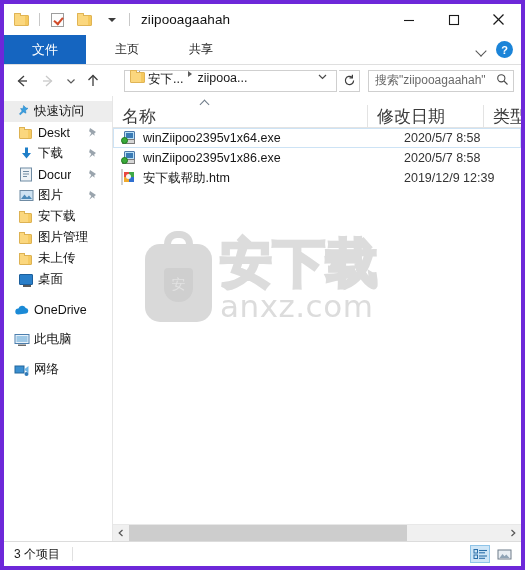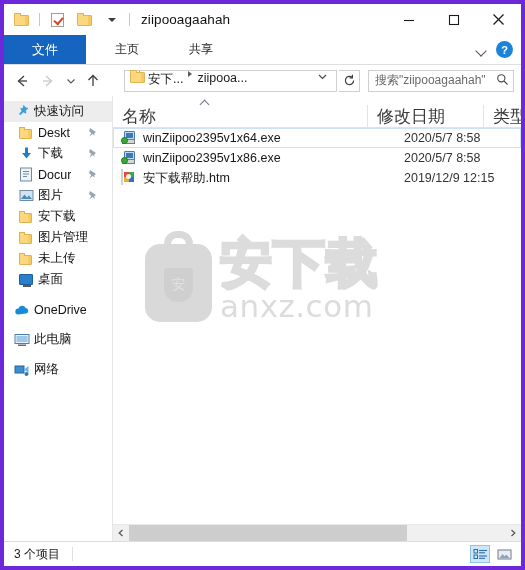--- a/index.html
+++ b/index.html
@@ -641,21 +641,21 @@
           <div class="cell cell-type">应用</div>
         </div>
 
         <div class="row">
           <div class="cell cell-name">
             <span class="file-ico">
               <span class="ico-web"><span class="q q1"></span><span class="q q2"></span><span class="q q3"></span><span class="q q4"></span></span>
             </span>
             <span>安下载帮助.htm</span>
           </div>
-          <div class="cell cell-date">2019/12/9 12:15</div>
+          <div class="cell cell-date">2019/12/9 12:39</div>
           <div class="cell cell-type">360</div>
         </div>
 
         <div class="watermark">
           <div class="wm-bag">
             <div class="wm-shield">安</div>
           </div>
           <div class="wm-text">
             <div class="wm-cn">安下载</div>
             <div class="wm-en">anxz.com</div>

